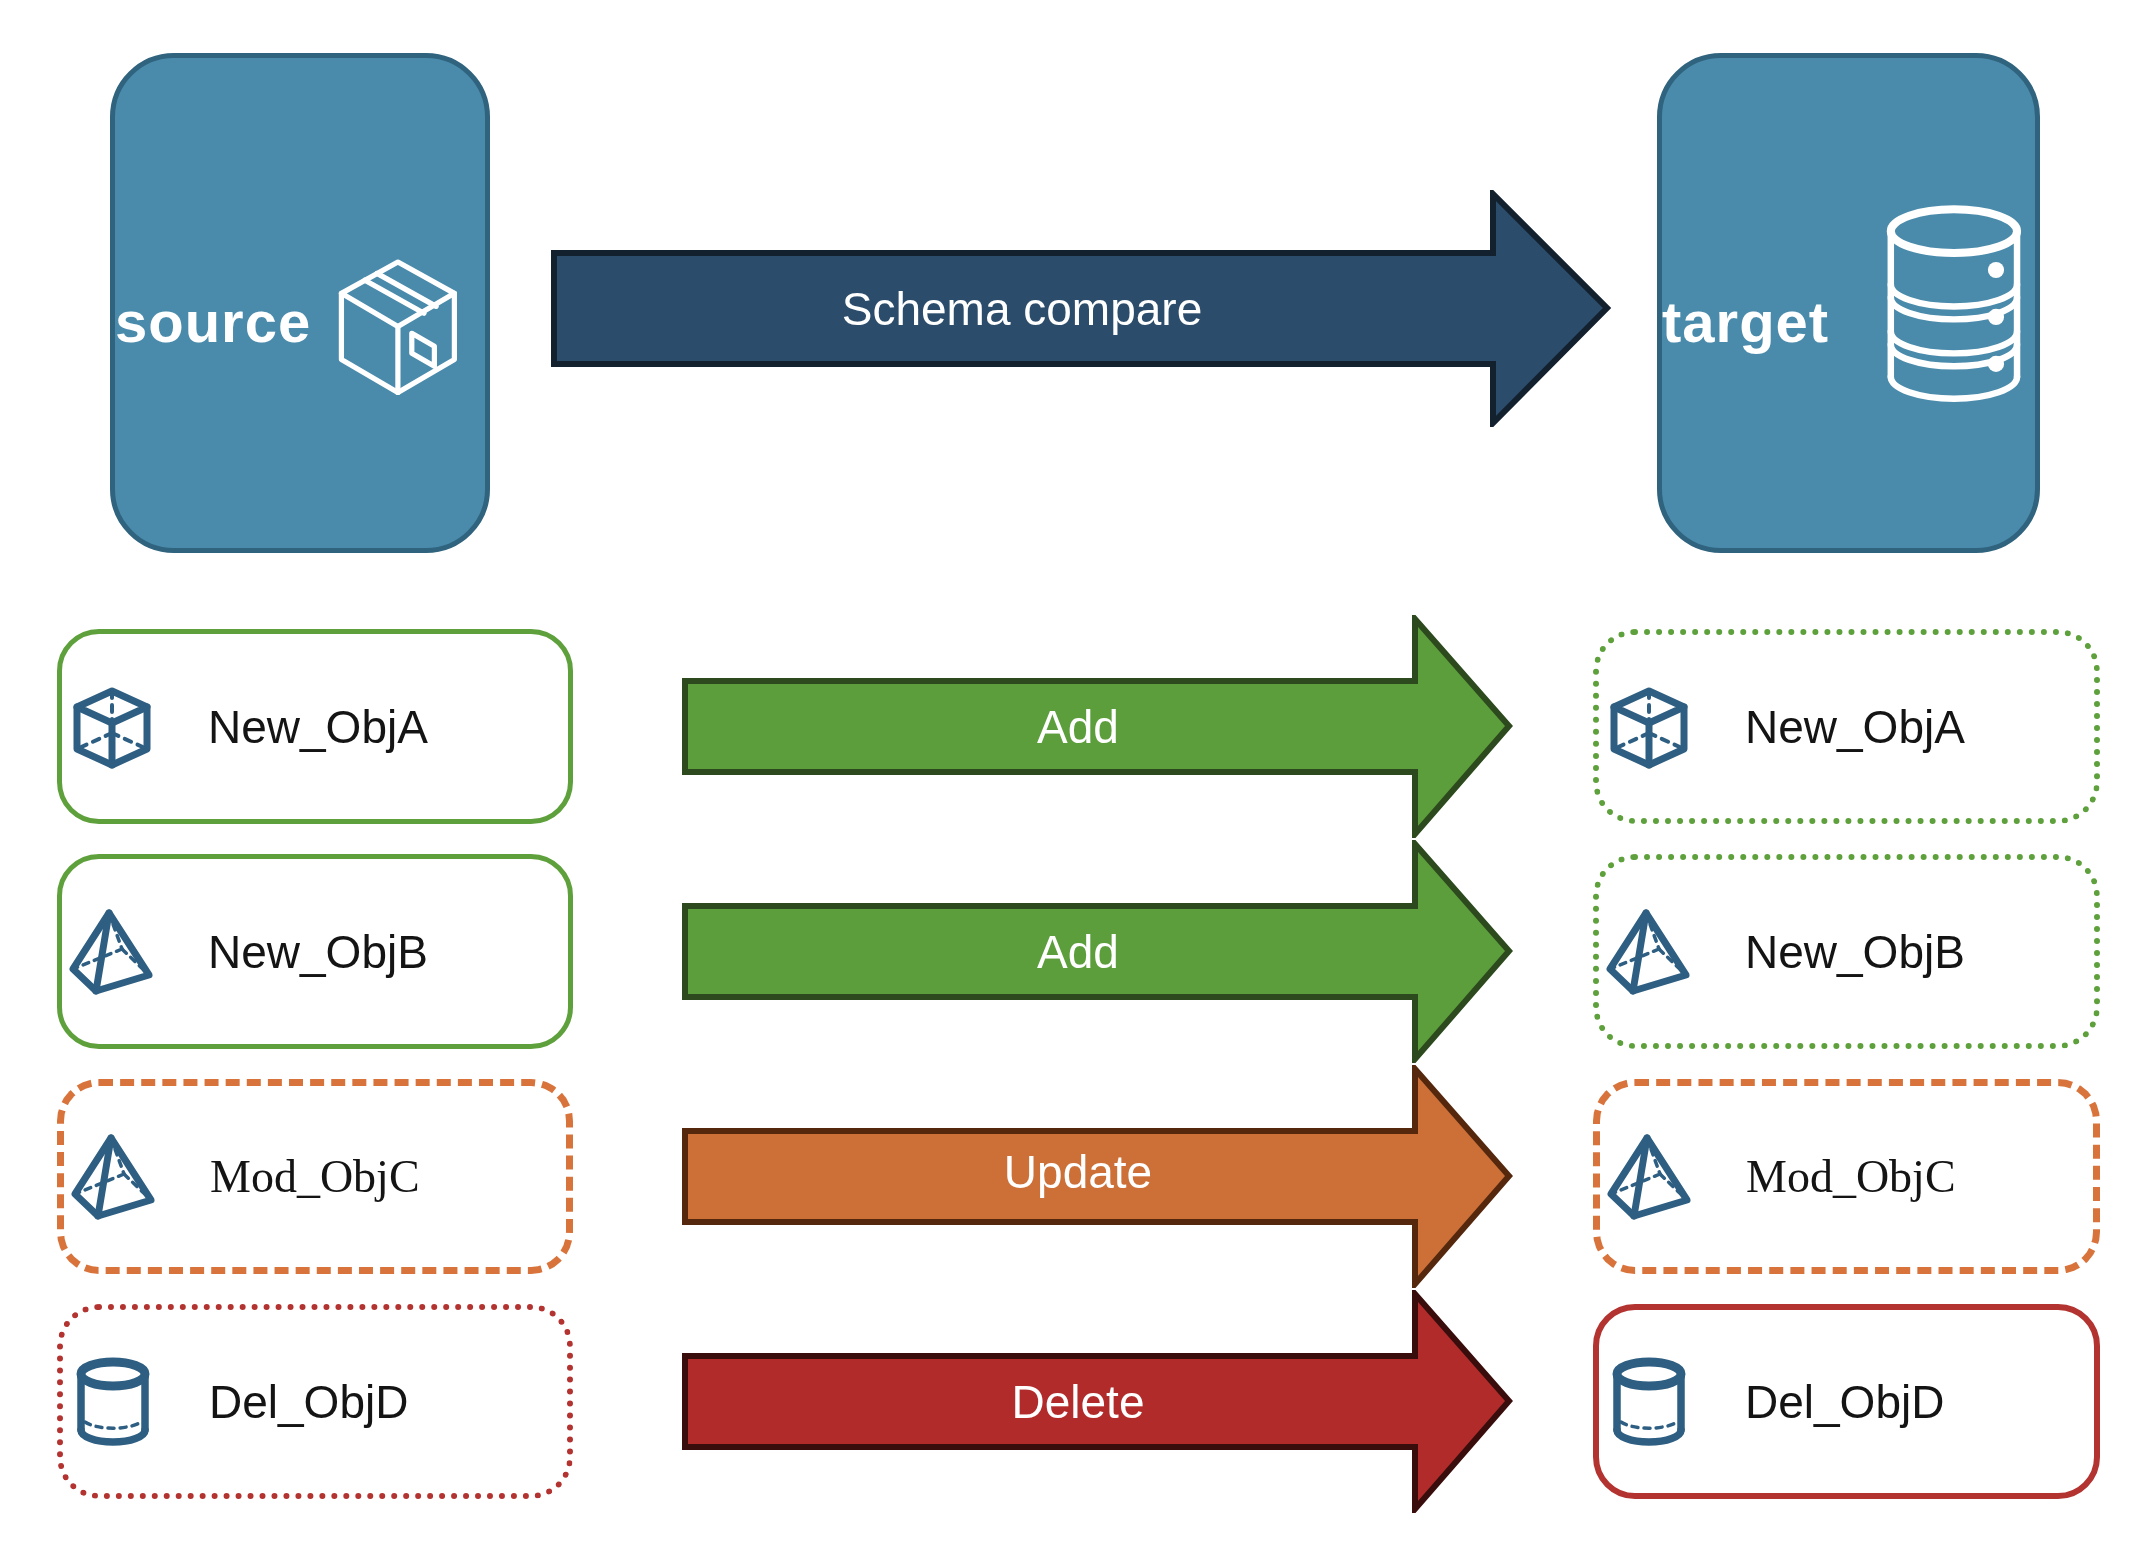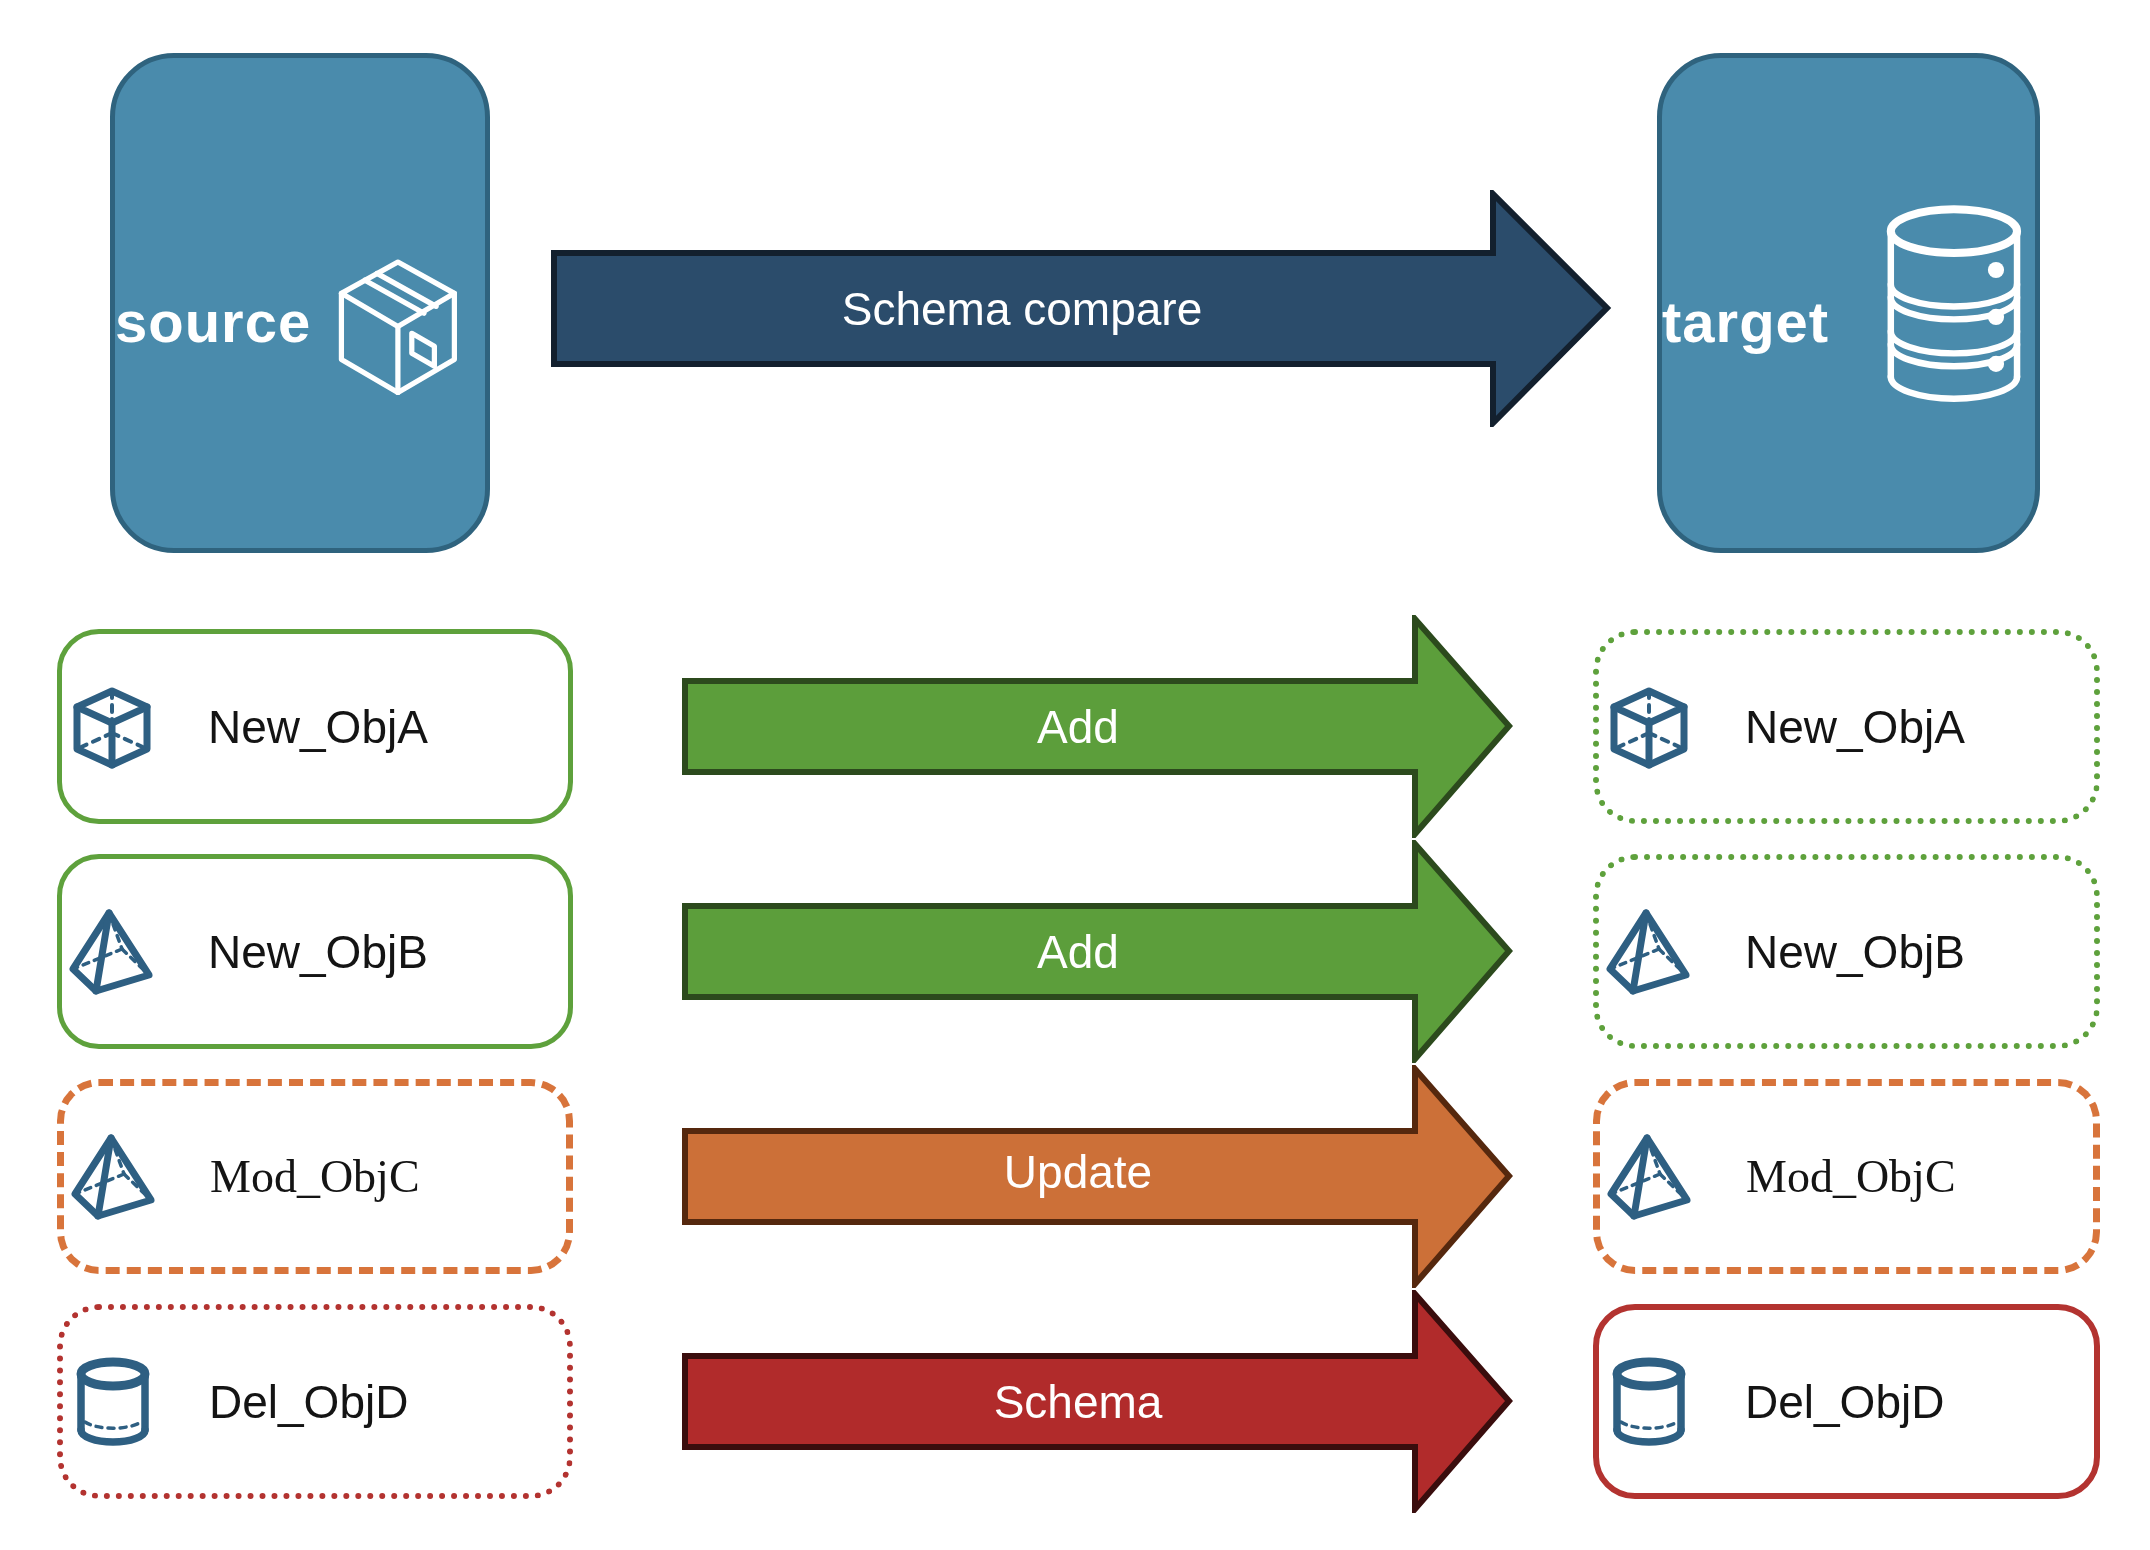--- a/index.html
+++ b/index.html
@@ -217,21 +217,21 @@
       <path d="M82,22 V78"></path>
       <path d="M18,78 A32,12 0 0 0 82,78"></path>
     </g>
     <path d="M22,70 A32,12 0 0 0 78,70" stroke-width="3.5" stroke-dasharray="6 6"></path>
   </svg>
   <span class="obj-label">Del_ObjD</span>
 </div>
 <svg class="abs" style="left:682px;top:1290px;" width="832" height="223" viewBox="0 0 832 223">
   <polygon class="poly-del" points="3,66 733,66 733,4 827,111 733,219 733,157 3,157"></polygon>
 </svg>
-<div class="abs arrow-label" style="left:682px;top:1290px;width:792px;height:223px;">Schema</div>
+<div class="abs arrow-label" style="left:682px;top:1290px;width:792px;height:223px;">Delete</div>
 <div class="abs card b-red-solid" style="left:1593px;top:1304px;width:507px;height:195px;">
   <svg class="obj-icon" viewBox="0 0 100 100">
     <ellipse cx="50" cy="22" rx="32" ry="12" stroke-width="9"></ellipse>
     <g stroke-width="7.5">
       <path d="M18,22 V78"></path>
       <path d="M82,22 V78"></path>
       <path d="M18,78 A32,12 0 0 0 82,78"></path>
     </g>
     <path d="M22,70 A32,12 0 0 0 78,70" stroke-width="3.5" stroke-dasharray="6 6"></path>
   </svg>

